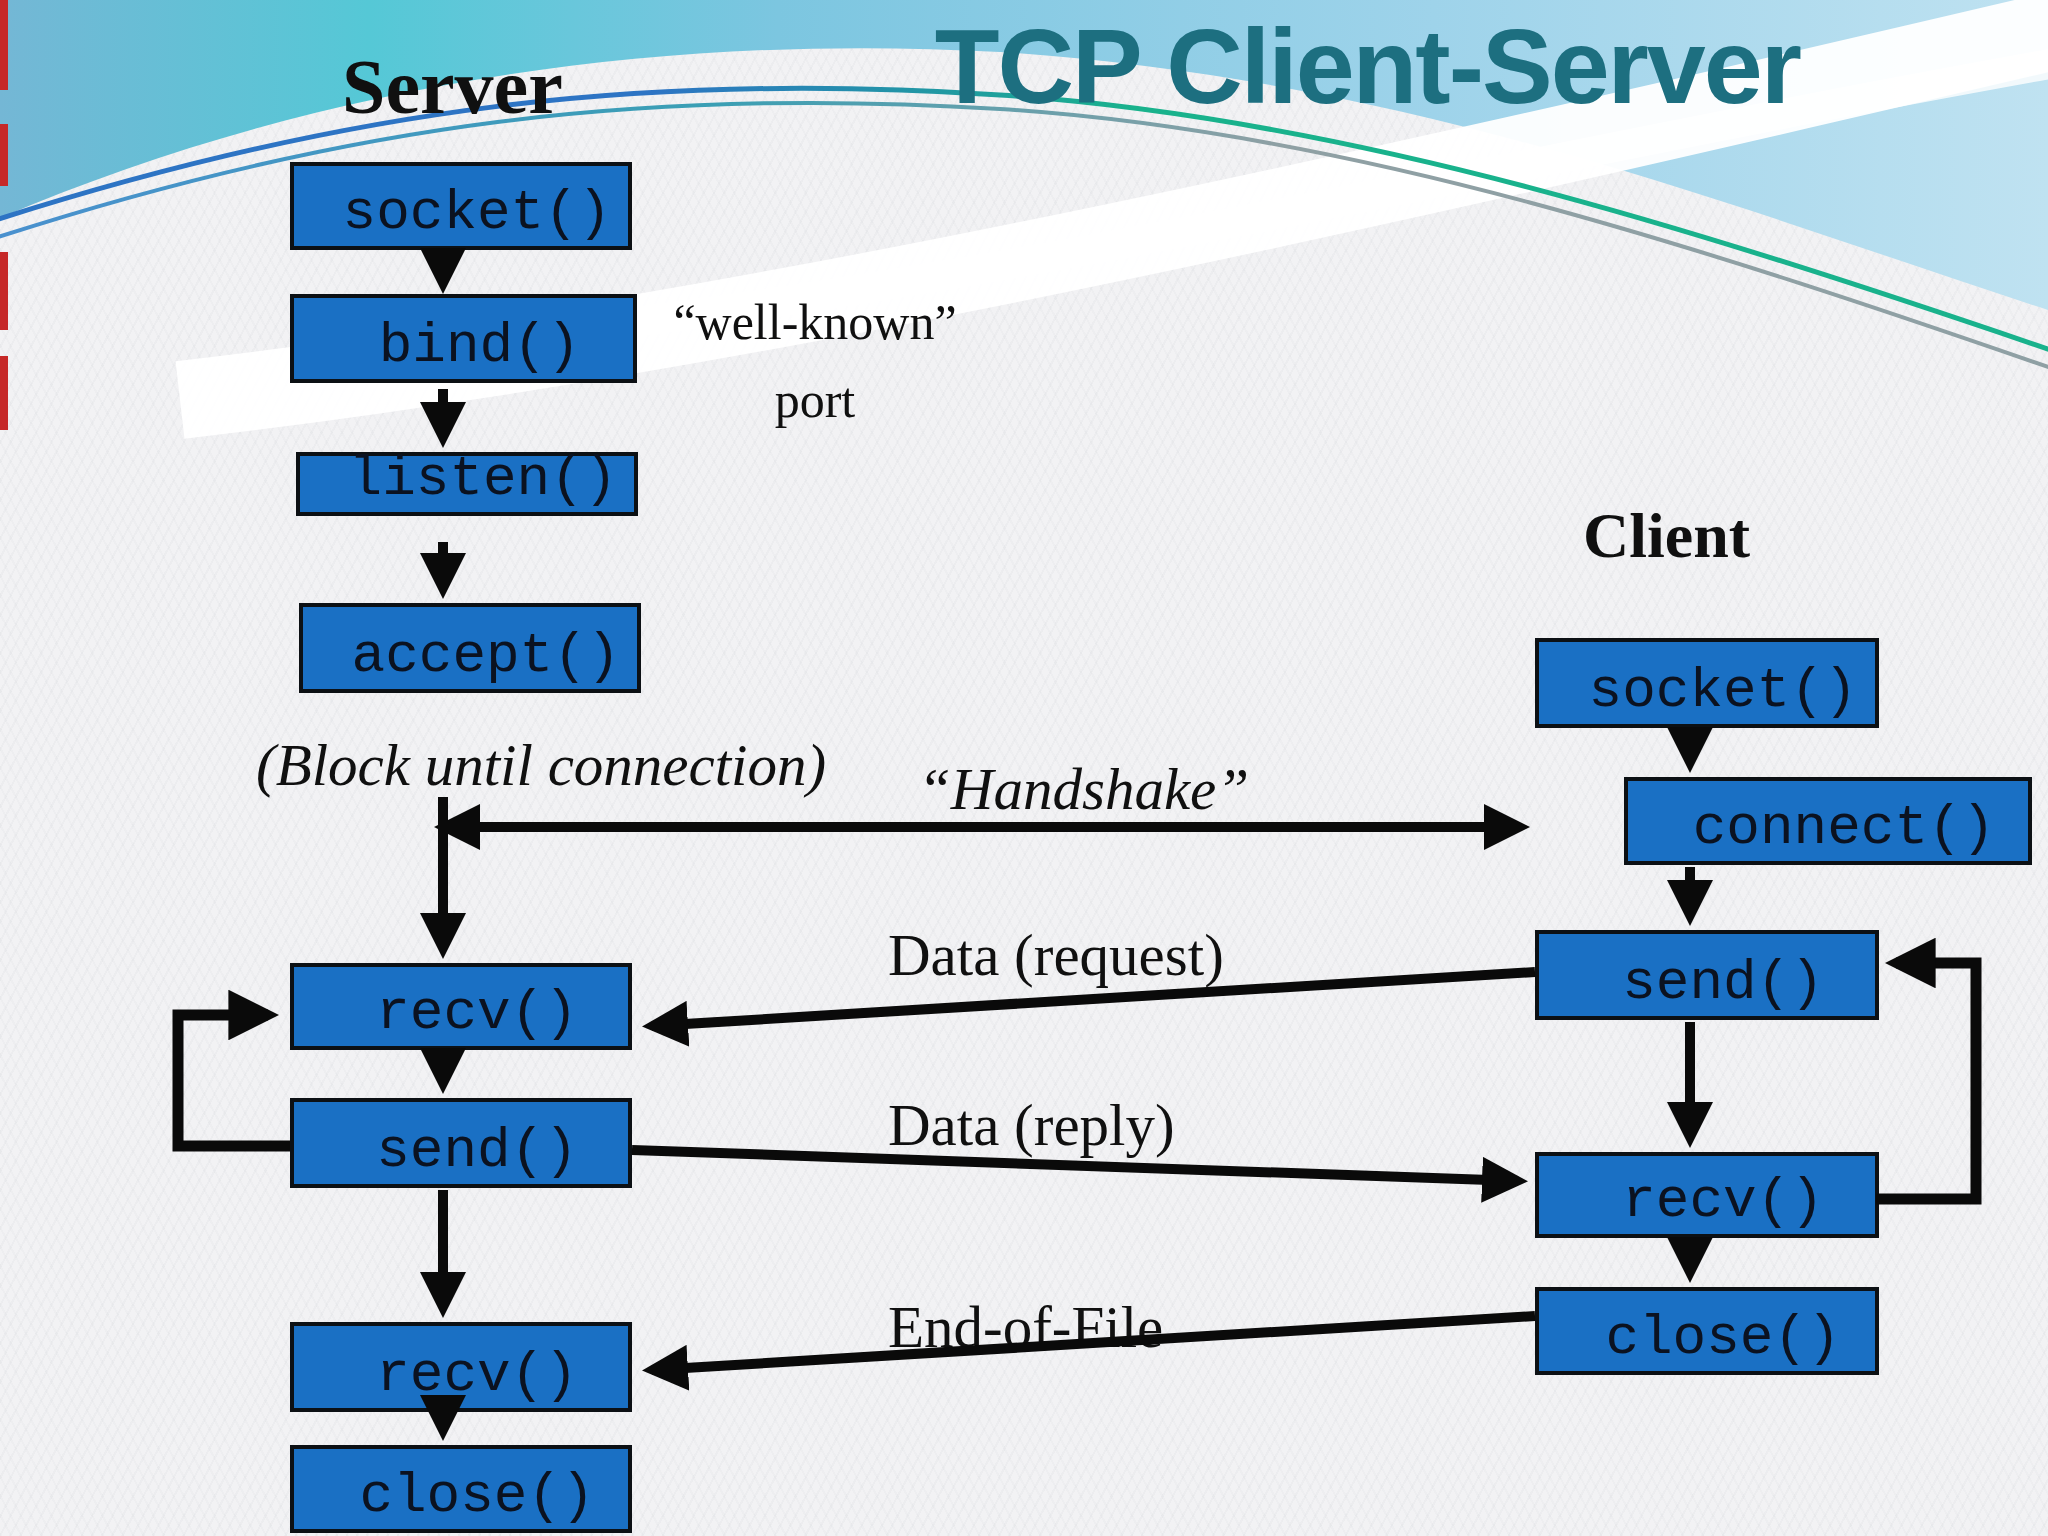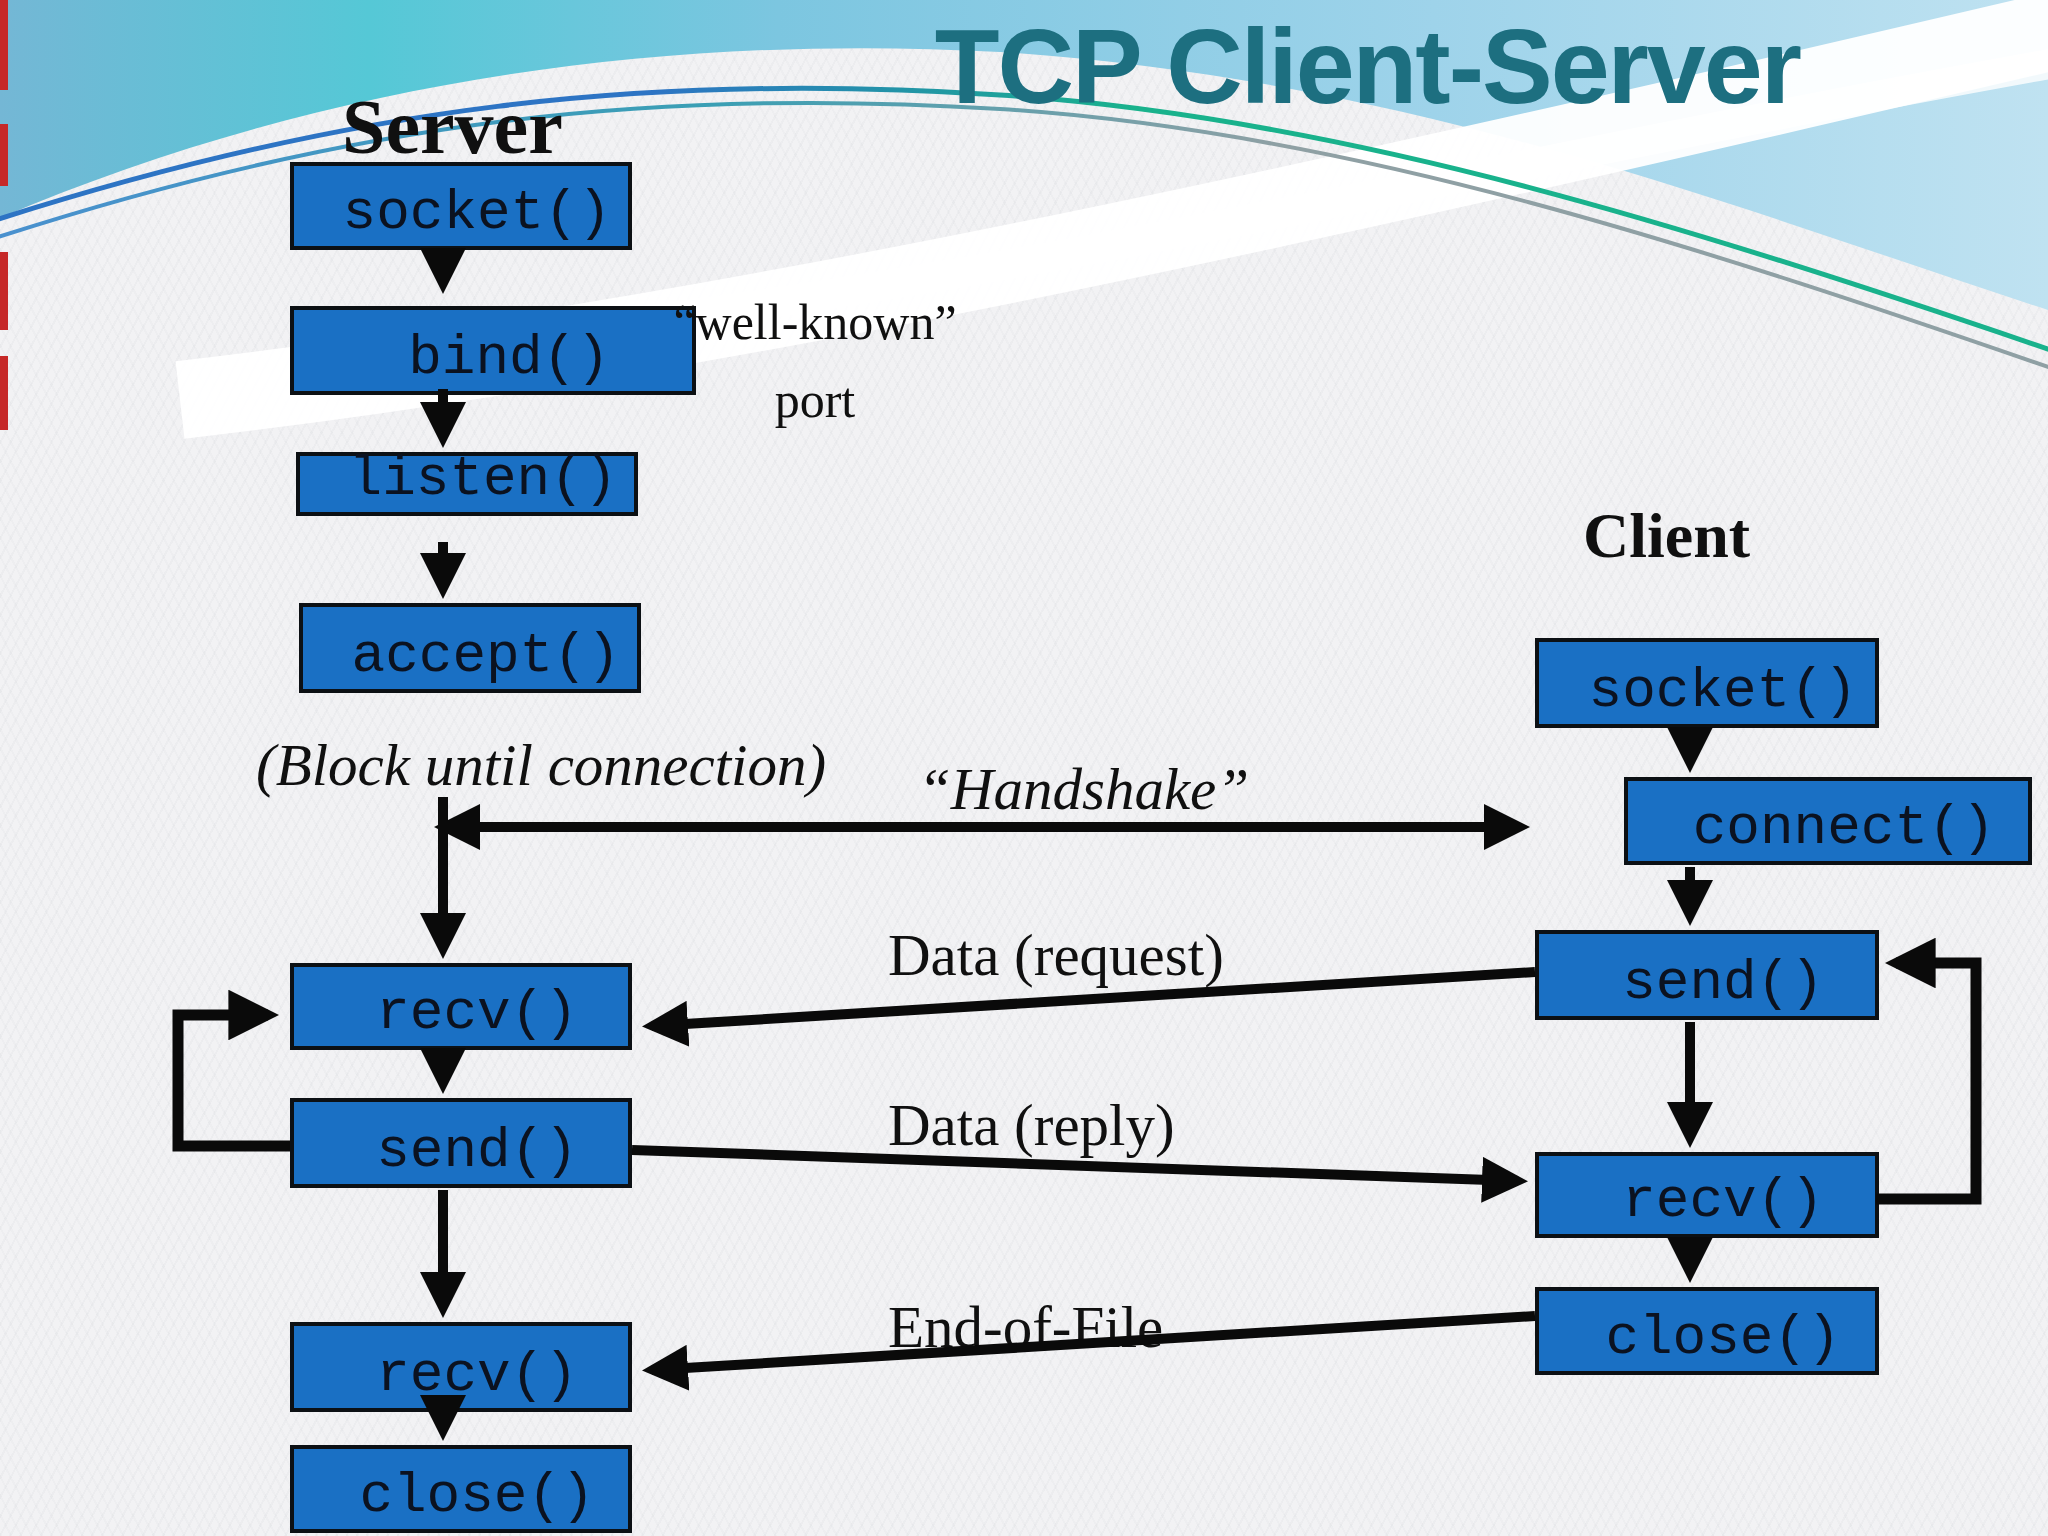--- a/index.html
+++ b/index.html
@@ -64,25 +64,25 @@
     <path d="M-20,225 C350,105 650,72 1000,95 C1350,118 1700,230 2080,360" stroke="url(#lineGrad1)" stroke-width="5" fill="none"></path>
     <path d="M-20,243 C350,121 650,87 1000,109 C1350,131 1700,246 2080,378" stroke="url(#lineGrad2)" stroke-width="4" fill="none"></path>
   </svg>
 
   <div class="red-dash" style="top:0;height:90px"></div>
   <div class="red-dash" style="top:124px;height:62px"></div>
   <div class="red-dash" style="top:252px;height:78px"></div>
   <div class="red-dash" style="top:356px;height:74px"></div>
 
   <div class="abs slide-title" style="left:600px;top:8px;width:1200px">TCP Client-Server</div>
-  <div class="abs col-heading" style="left:342px;top:48px;margin-top:40px;">Server</div>
+  <div class="abs col-heading" style="left:342px;top:48px;">Server</div>
   <div class="abs col-heading" style="left:1583px;top:504px;font-size:64px">Client</div>
 
   <div class="abs flowbox" style="left:290px;top:162px;width:342px;height:88px">socket()</div>
-  <div class="abs flowbox" style="left:290px;top:306px;width:406px;height:89px">bind()</div>
+  <div class="abs flowbox" style="left:290px;top:294px;width:347px;height:89px">bind()</div>
   <div class="abs flowbox" style="left:296px;top:452px;width:342px;height:64px">listen()</div>
   <div class="abs flowbox" style="left:299px;top:603px;width:342px;height:90px">accept()</div>
   <div class="abs flowbox" style="left:290px;top:963px;width:342px;height:87px">recv()</div>
   <div class="abs flowbox" style="left:290px;top:1098px;width:342px;height:90px">send()</div>
   <div class="abs flowbox" style="left:290px;top:1322px;width:342px;height:90px">recv()</div>
   <div class="abs flowbox" style="left:290px;top:1445px;width:342px;height:88px">close()</div>
 
   <div class="abs flowbox" style="left:1535px;top:638px;width:344px;height:90px">socket()</div>
   <div class="abs flowbox" style="left:1624px;top:777px;width:408px;height:88px">connect()</div>
   <div class="abs flowbox" style="left:1535px;top:930px;width:344px;height:90px">send()</div>

